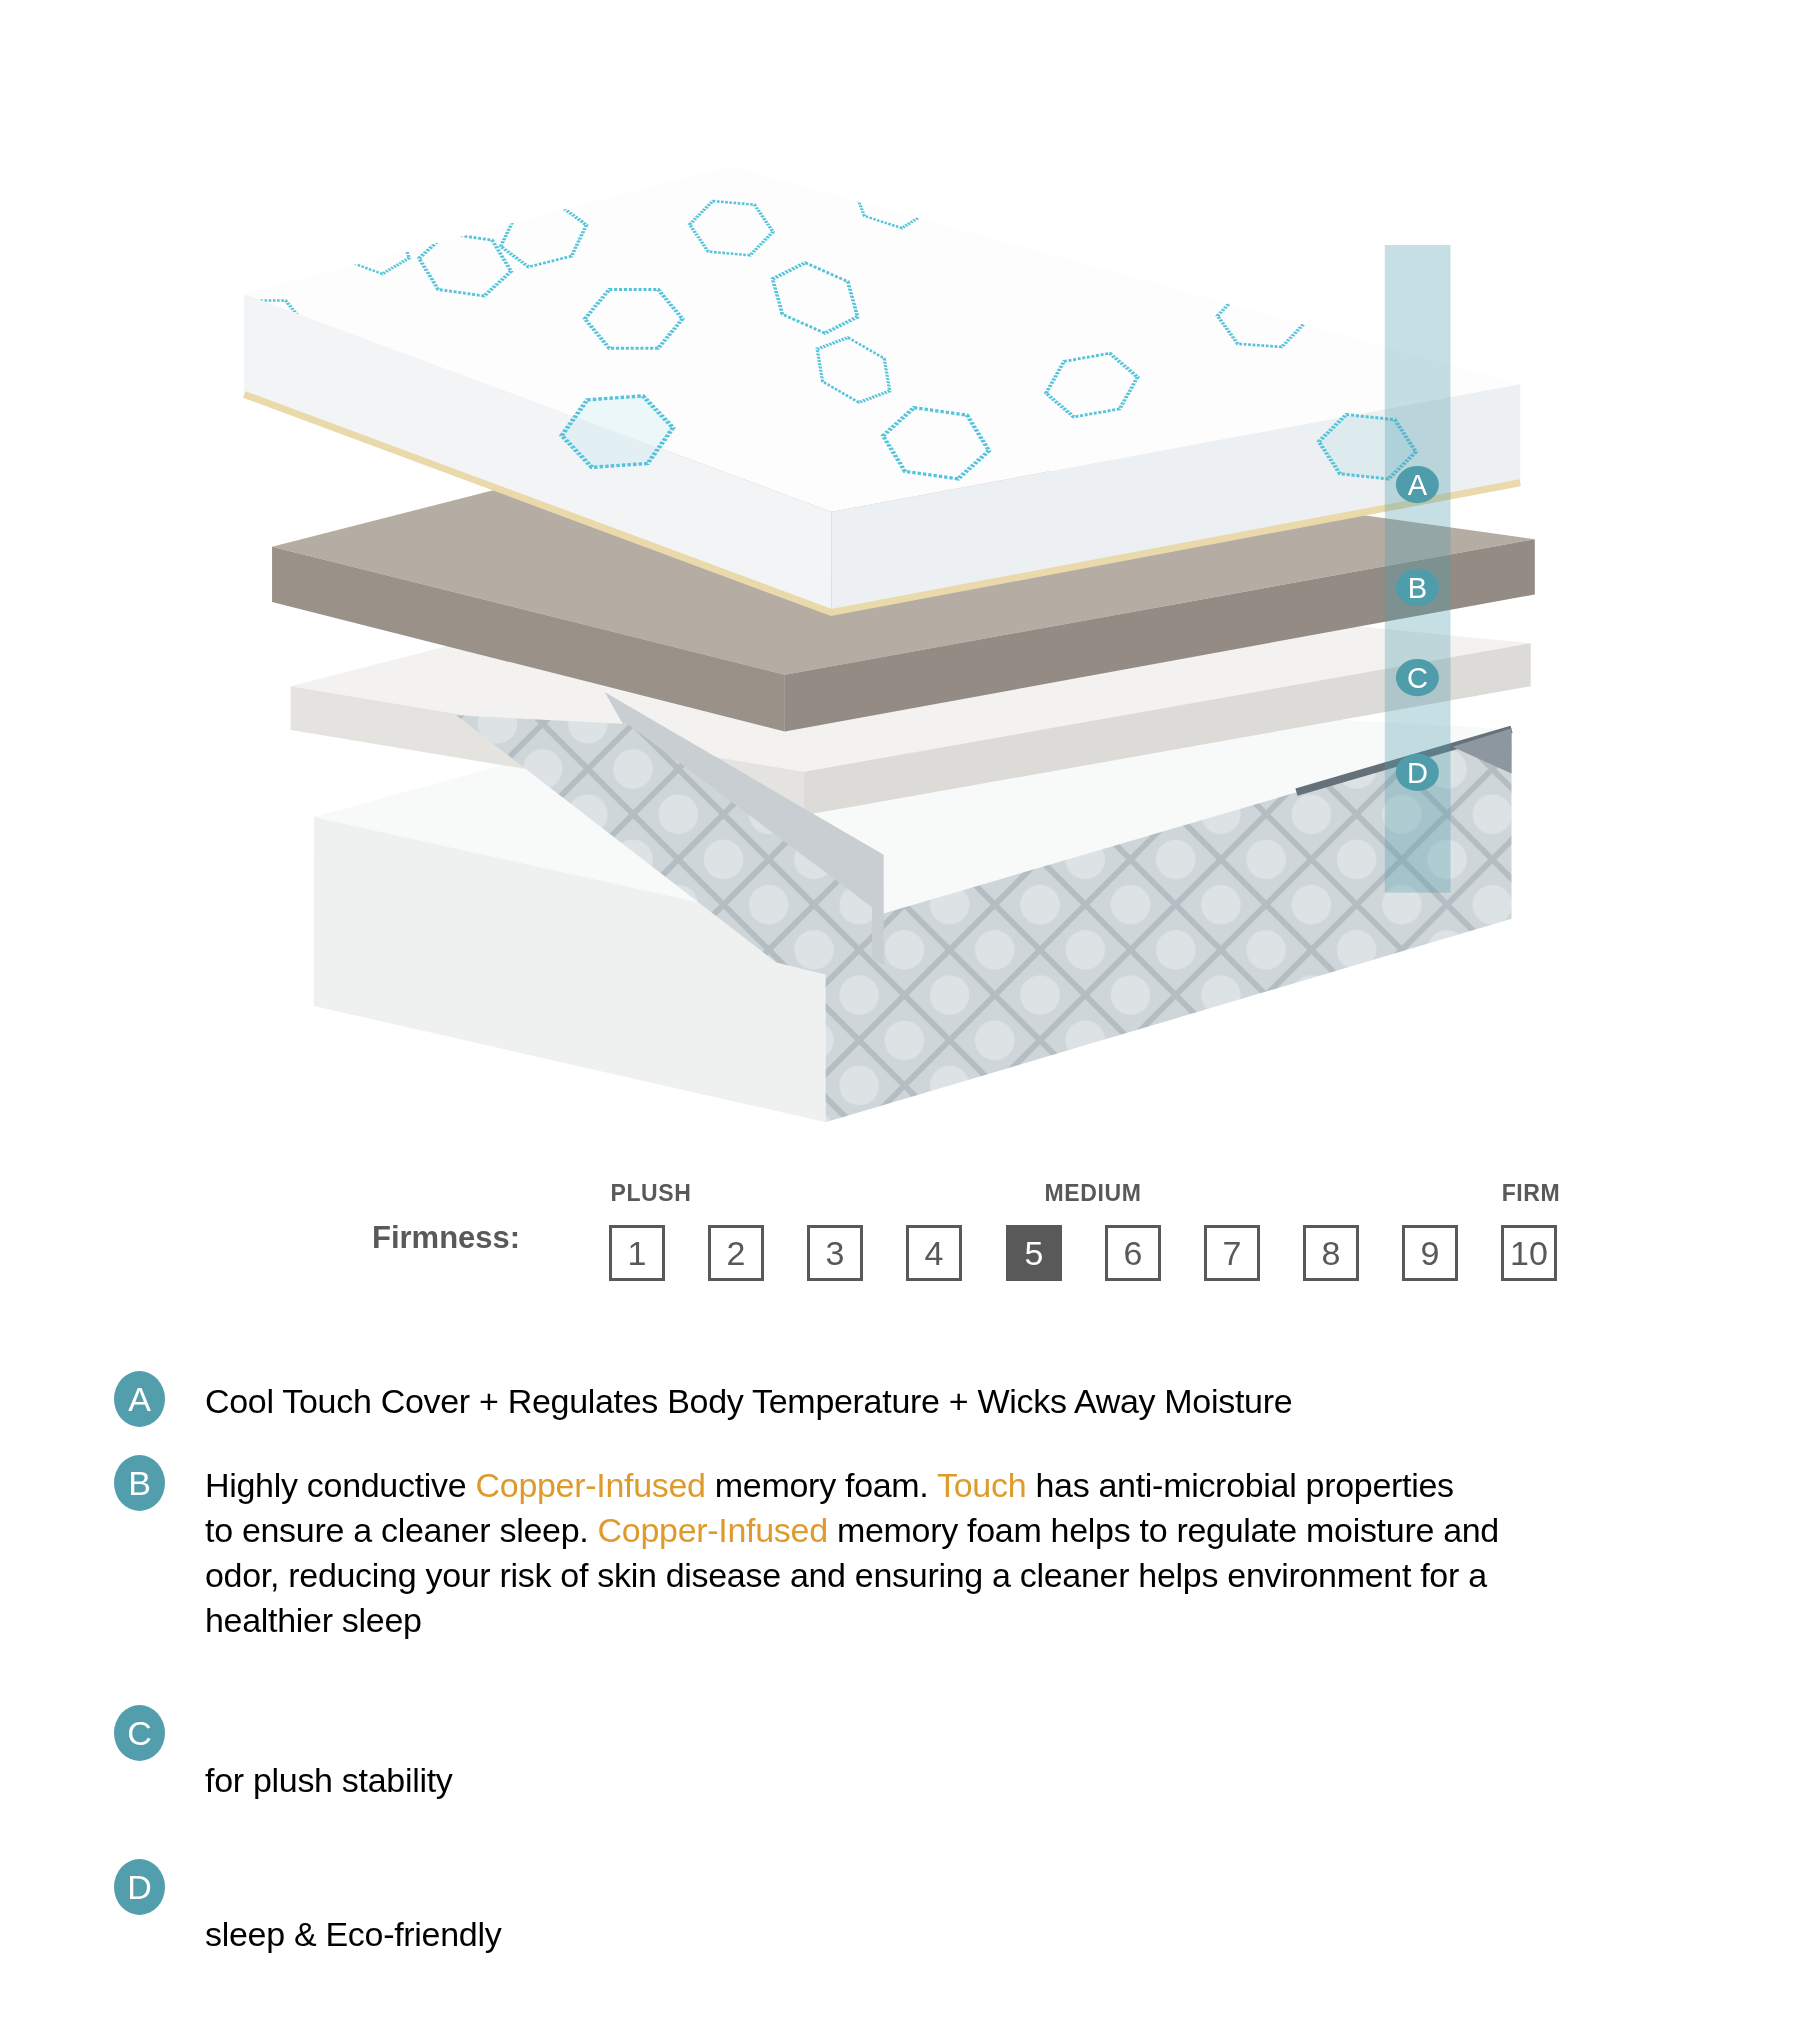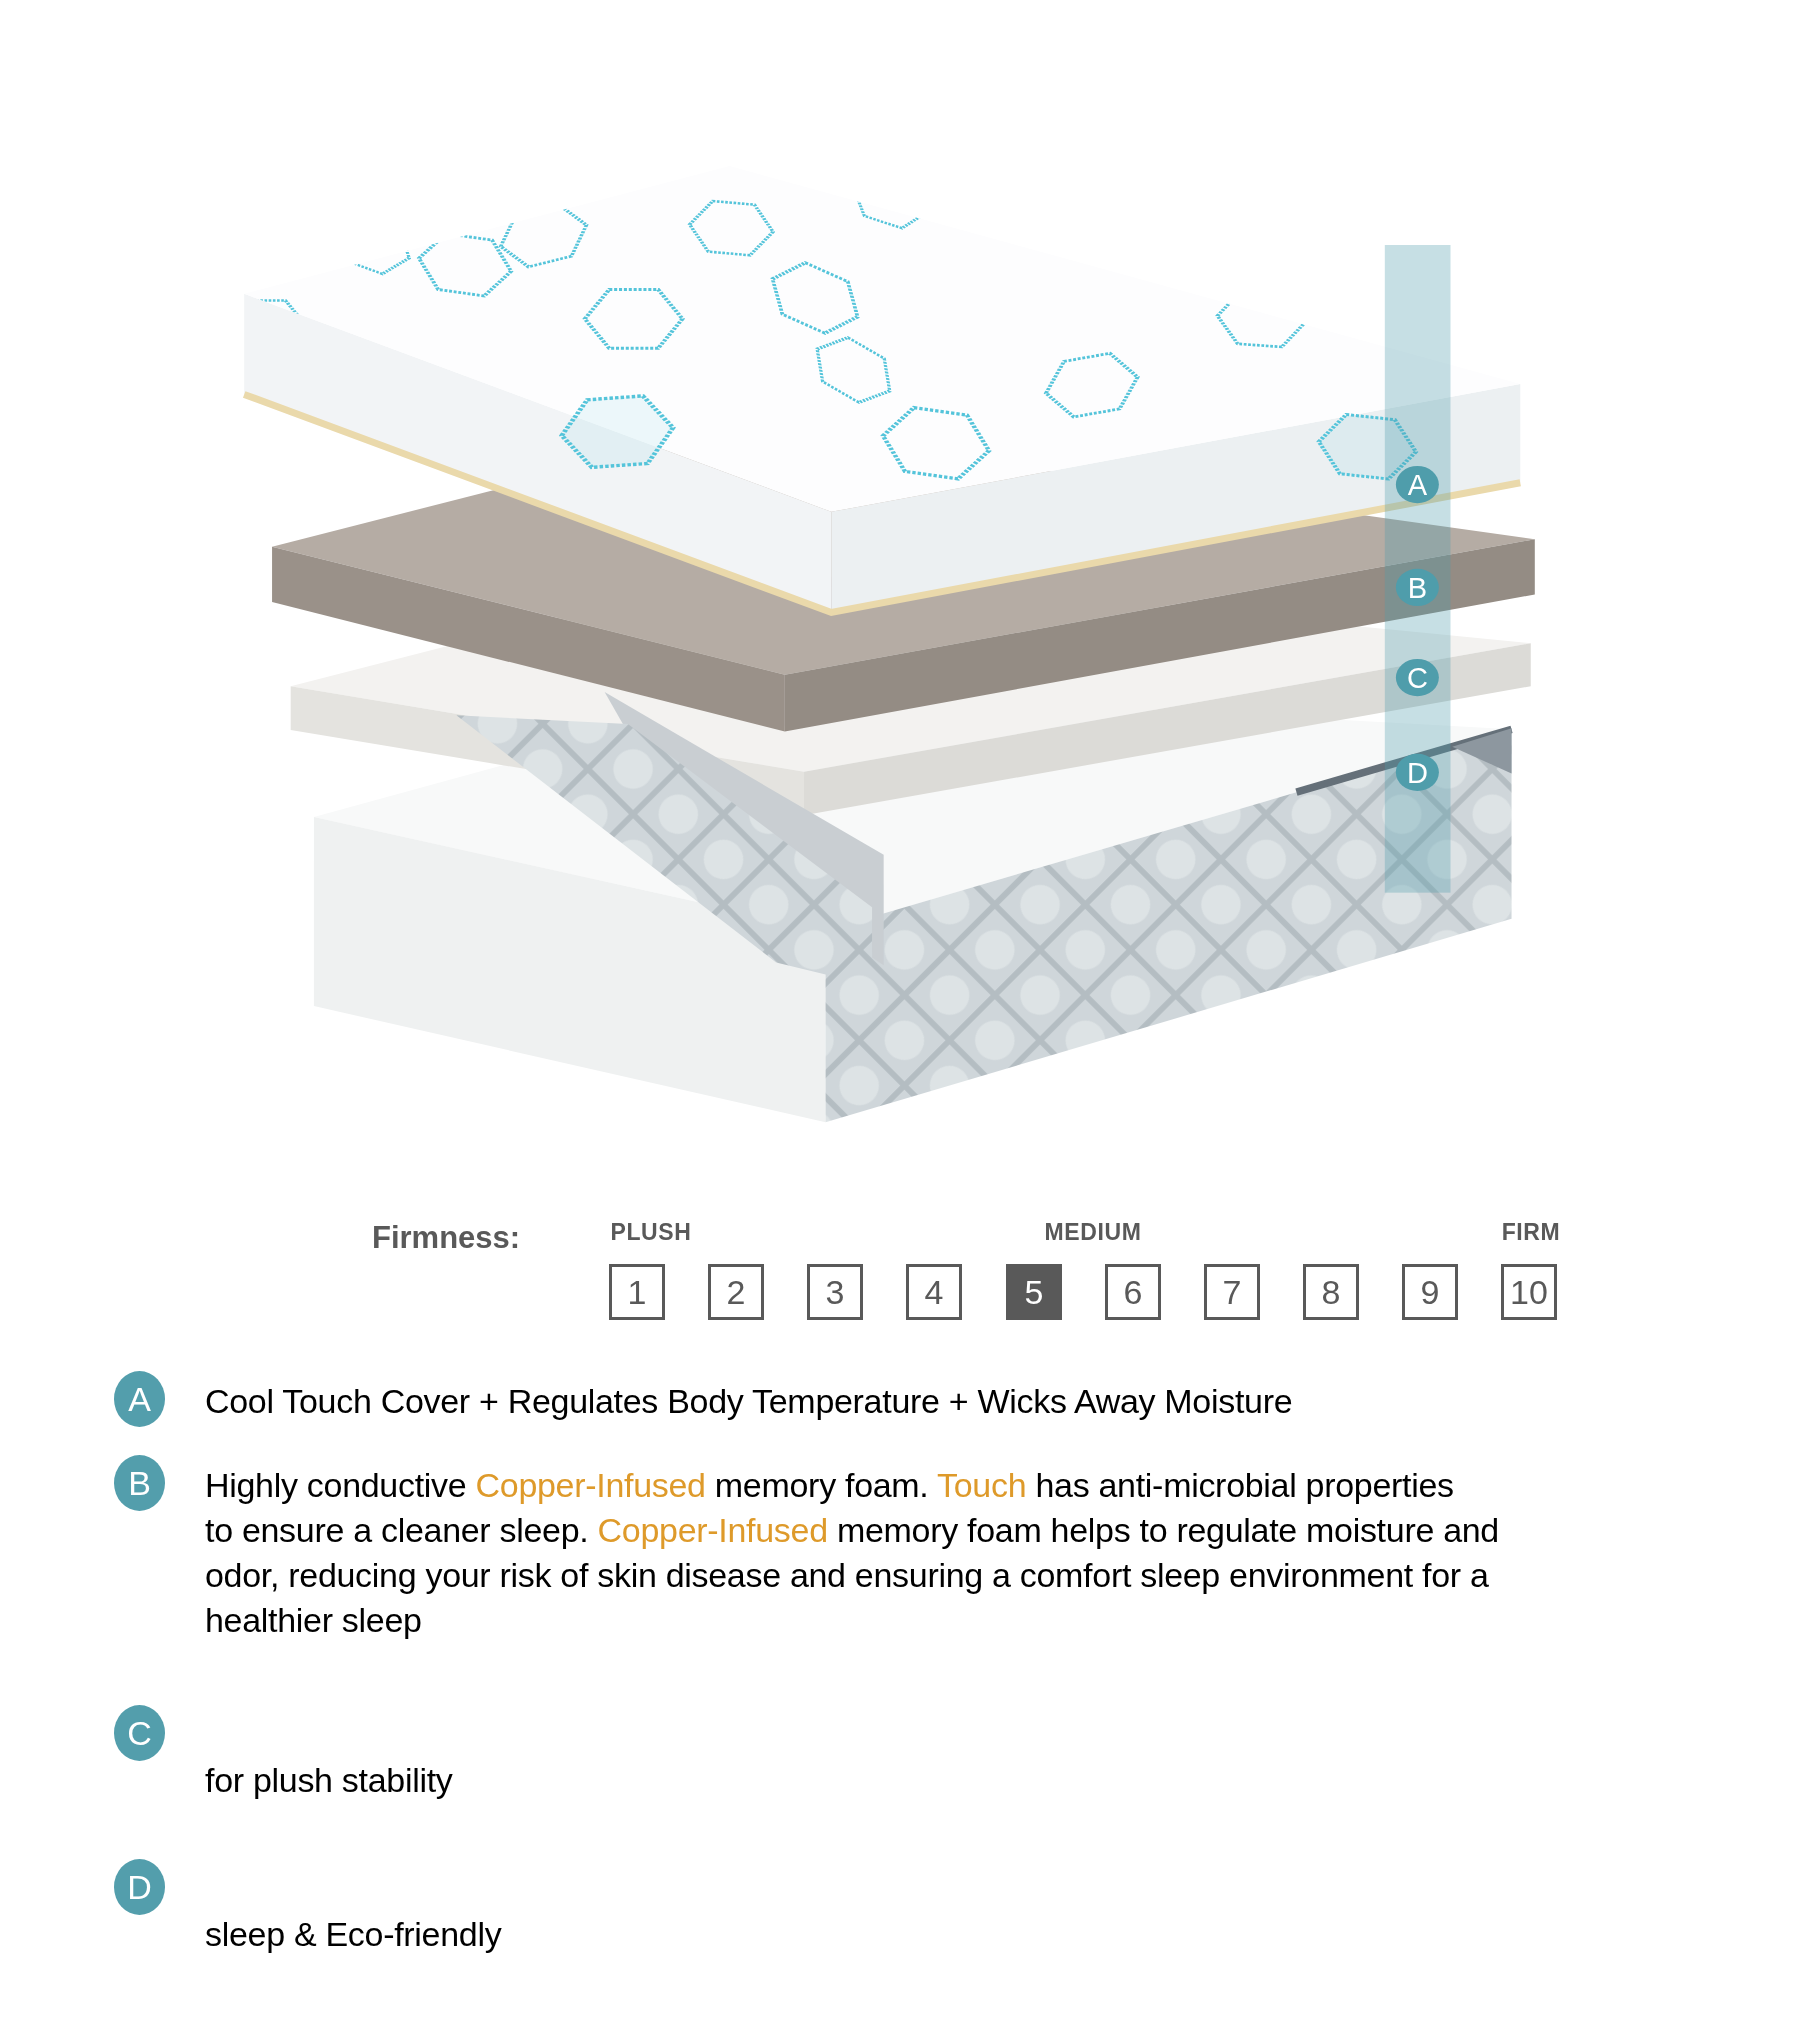--- a/index.html
+++ b/index.html
@@ -12,21 +12,21 @@
   body{width:1797px;height:2035px;position:relative;font-family:"Liberation Sans", sans-serif;}
   .page{position:absolute;inset:0;background:#ffffff;overflow:hidden;}
 
   
   svg.illustration{position:absolute;left:0;top:0;width:1797px;height:1140px;display:block;}
   .marker-letter{font-family:"Liberation Sans", sans-serif;font-size:50px;fill:#ffffff;}
 
   
   .firmness-label{position:absolute;left:372px;top:1220px;width:219px;text-align:left;
     font-size:31px;font-weight:bold;color:var(--ui-gray);line-height:35px;}
-  .scale{position:absolute;left:609px;top:1264px;width:950px;height:57px;}
+  .scale{position:absolute;left:609px;top:1225px;width:950px;height:57px;}
   .scale-label{position:absolute;top:-45px;transform:translateX(-50%);
     font-size:23px;font-weight:bold;color:var(--ui-gray);letter-spacing:0.6px;white-space:nowrap;}
   .l-plush{left:42px;} .l-medium{left:484px;text-align:right;} .l-firm{left:922px;}
   .fbox{position:absolute;top:0;width:56px;height:56px;box-sizing:border-box;
     border:3.5px solid var(--ui-gray);background:#ffffff;color:var(--ui-gray);
     font-size:34px;display:flex;align-items:center;justify-content:center;}
   .fbox.sel{background:var(--ui-gray);border-color:var(--ui-gray);color:#ffffff;}
   .fbox:nth-of-type(1){left:0px;}   .fbox:nth-of-type(2){left:99px;}
   .fbox:nth-of-type(3){left:198px;} .fbox:nth-of-type(4){left:297px;}
   .fbox:nth-of-type(5){left:397px;} .fbox:nth-of-type(6){left:496px;}
@@ -152,21 +152,21 @@
     </p>
   </div>
 
   <div class="feature f-b">
     <div class="badge">
       <span>B</span>
     </div>
     <p class="feature-text">
       <span data-seg="">Highly conductive </span><span data-seg="accent">Copper-Infused</span><span data-seg=""> memory foam. </span><span data-seg="accent">Touch</span><span data-seg=""> has anti-microbial properties</span><br>
       <span data-seg="">to ensure a cleaner sleep. </span><span data-seg="accent">Copper-Infused</span><span data-seg=""> memory foam helps to regulate moisture and</span><br>
-      <span data-seg="">odor, reducing your risk of skin disease and ensuring a comfort sleep environment for a</span><br>
+      <span data-seg="">odor, reducing your risk of skin disease and ensuring a cleaner helps environment for a</span><br>
       <span data-seg="">healthier sleep</span>
     </p>
   </div>
 
   <div class="feature f-c">
     <div class="badge">
       <span>C</span>
     </div>
     <p class="feature-text">
       <br>

